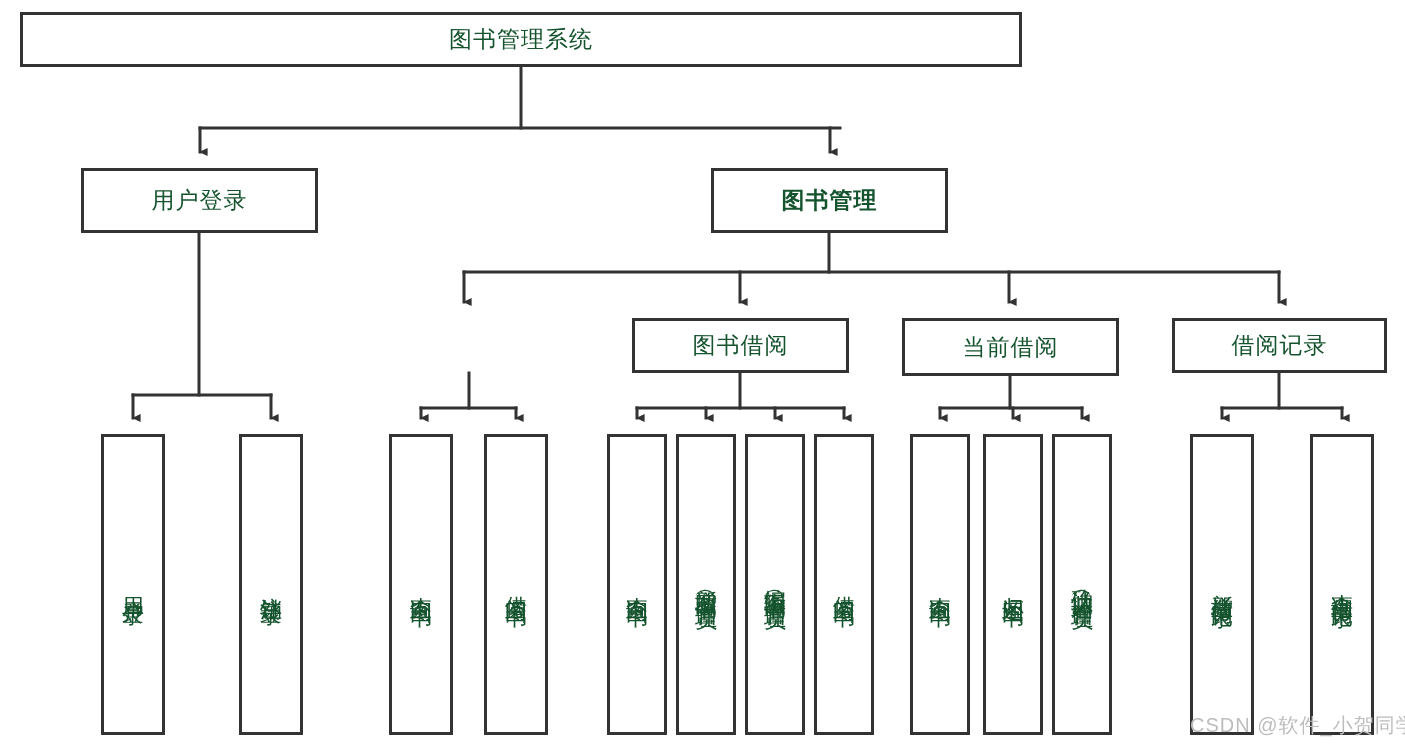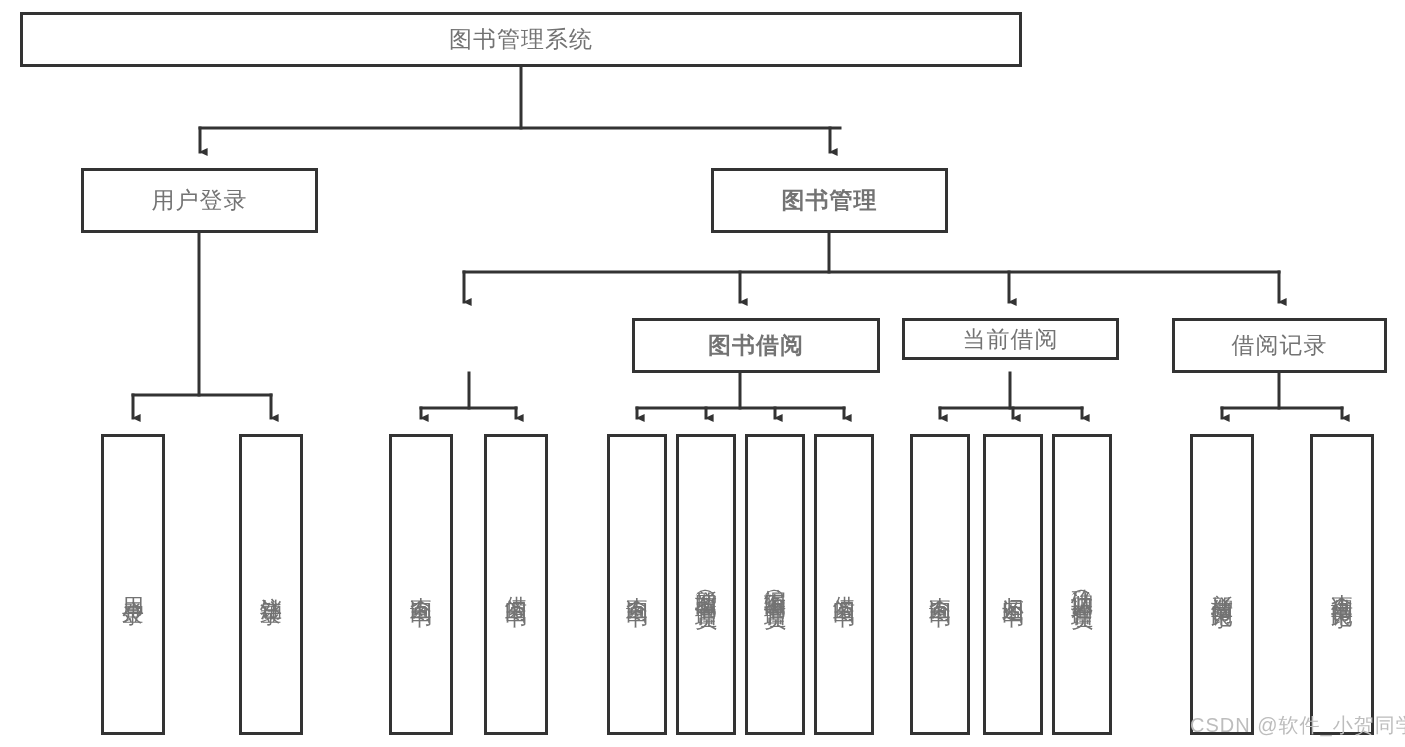--- a/index.html
+++ b/index.html
@@ -29,21 +29,21 @@
     border:3px solid #333333;
     display:flex;
     align-items:center;
     justify-content:center;
     z-index:3;
   }
   .node .label{
     font-size:23px;
     line-height:1.15;
     letter-spacing:1px;
-    color:#737373;
+    color:#14532d;
     white-space:nowrap;
   }
   
   .node.horiz .label{
     writing-mode:horizontal-tb;
   }
   
   .node.vert{
     align-items:center;
     justify-content:center;
@@ -127,24 +127,24 @@
     <span class="label">图书管理系统</span>
   </div>
 
   <div class="node horiz" style="left:81px;top:168px;width:237px;height:65px;">
     <span class="label">用户登录</span>
   </div>
   <div class="node horiz" style="left:711px;top:168px;width:237px;height:65px;font-weight:bold;">
     <span class="label">图书管理</span>
   </div>
 
-  <div class="node horiz" style="left:632px;top:318px;width:248px;height:55px;font-weight:bold;">
+  <div class="node horiz" style="left:632px;top:318px;width:217px;height:55px;">
     <span class="label">图书借阅</span>
   </div>
-  <div class="node horiz" style="left:902px;top:318px;width:217px;height:42px;justify-content:center;">
+  <div class="node horiz" style="left:902px;top:318px;width:217px;height:58px;justify-content:center;">
     <span class="label">当前借阅</span>
   </div>
   <div class="node horiz" style="left:1172px;top:318px;width:215px;height:55px;align-items:center;">
     <span class="label">借阅记录</span>
   </div>
 
   <div class="node vert" style="left:101px;top:434px;width:64px;height:301px;">
     <span class="label">用户登录</span>
   </div>
   <div class="node vert" style="left:239px;top:434px;width:64px;height:301px;">

